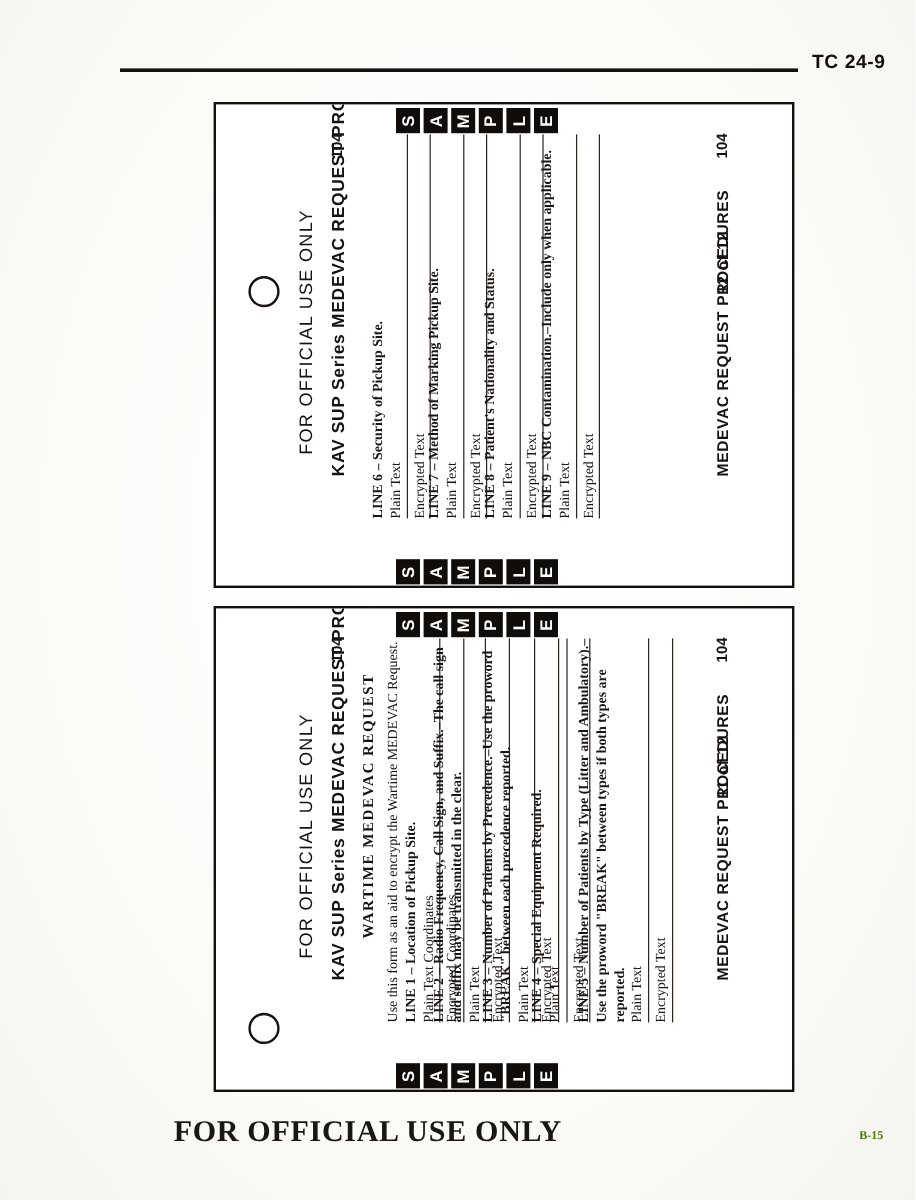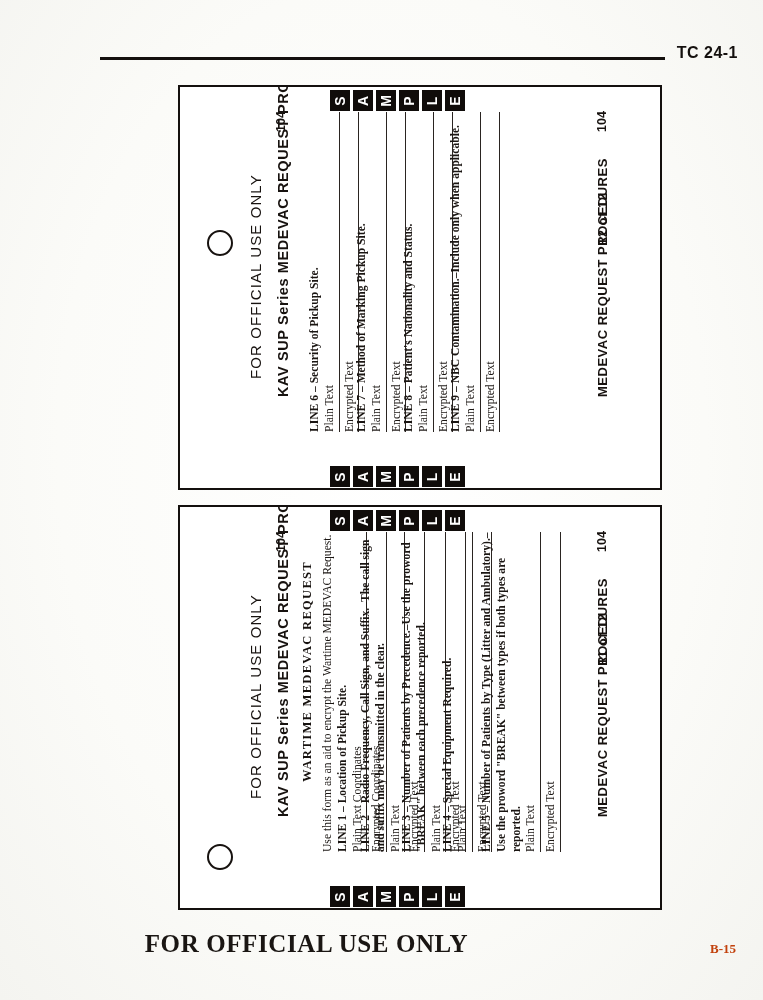--- a/index.html
+++ b/index.html
@@ -57,22 +57,22 @@
     letter-spacing: 0.6px;
     color: #1a1613;
     padding-right: 150px;
   }
   #footer-page {
     position: absolute;
     right: 27px;
     top: 941px;
     font-family: "Liberation Serif", serif;
     font-weight: bold;
-    font-size: 13px;
-    color: #c2410c;
+    font-size: 10px;
+    color: #4d7c0f;
   }
 
   
   .card {
     position: absolute;
     border: 2.5px solid #14100e;
     background: #ffffff;
     box-sizing: border-box;
     overflow: hidden;
   }
@@ -175,21 +175,21 @@
     display: block;
     line-height: 1;
   }
 </style>
 </head>
 <body>
 
 <div id="page"></div>
 
 <div id="top-rule"></div>
-<div id="tc-label">TC 24-1</div>
+<div id="tc-label">TC 24-9</div>
 
 <div class="card" id="card-top">
   <div class="card-inner">
 
     <div class="hole" style="left:27px; top:143px;"></div>
 
     <div class="rot fouo-head" style="transform:rotate(-90deg); left:67px; top:292px;">FOR OFFICIAL USE ONLY</div>
 
     <div class="rot series-line" style="transform:rotate(-90deg); left:95px; top:310px;">KAV SUP Series    MEDEVAC REQUEST PROCEDURES</div>
 

